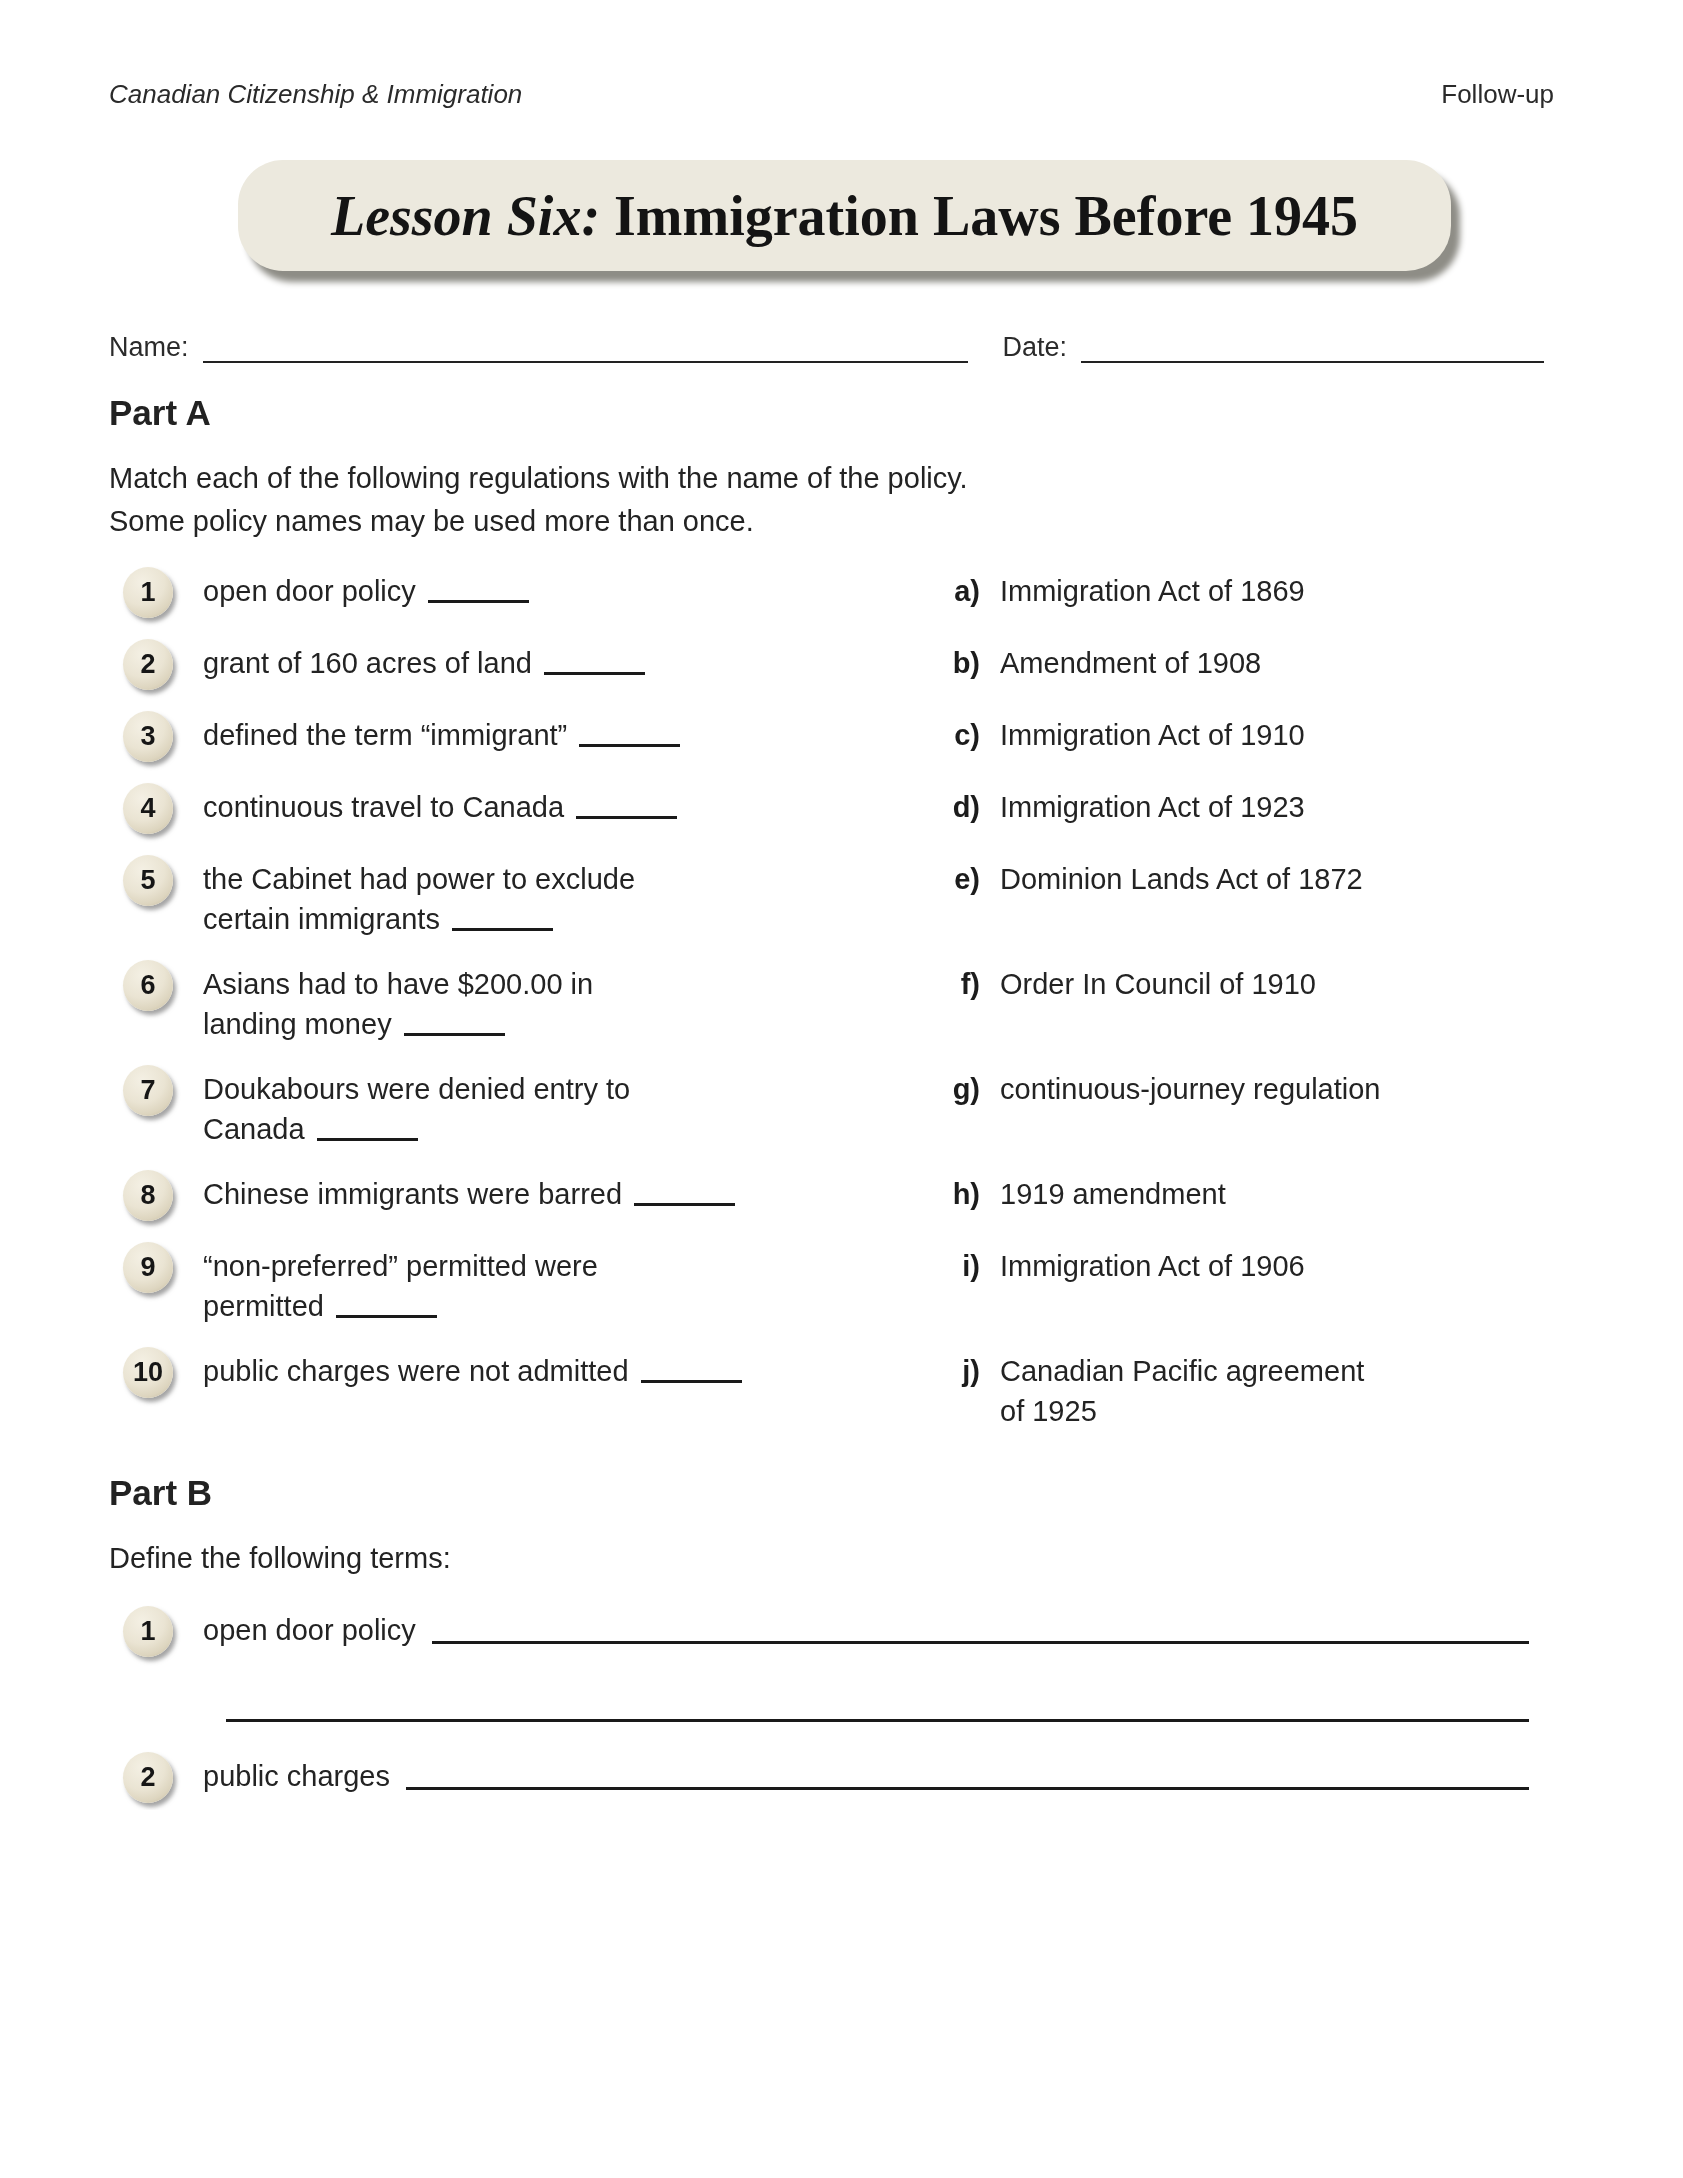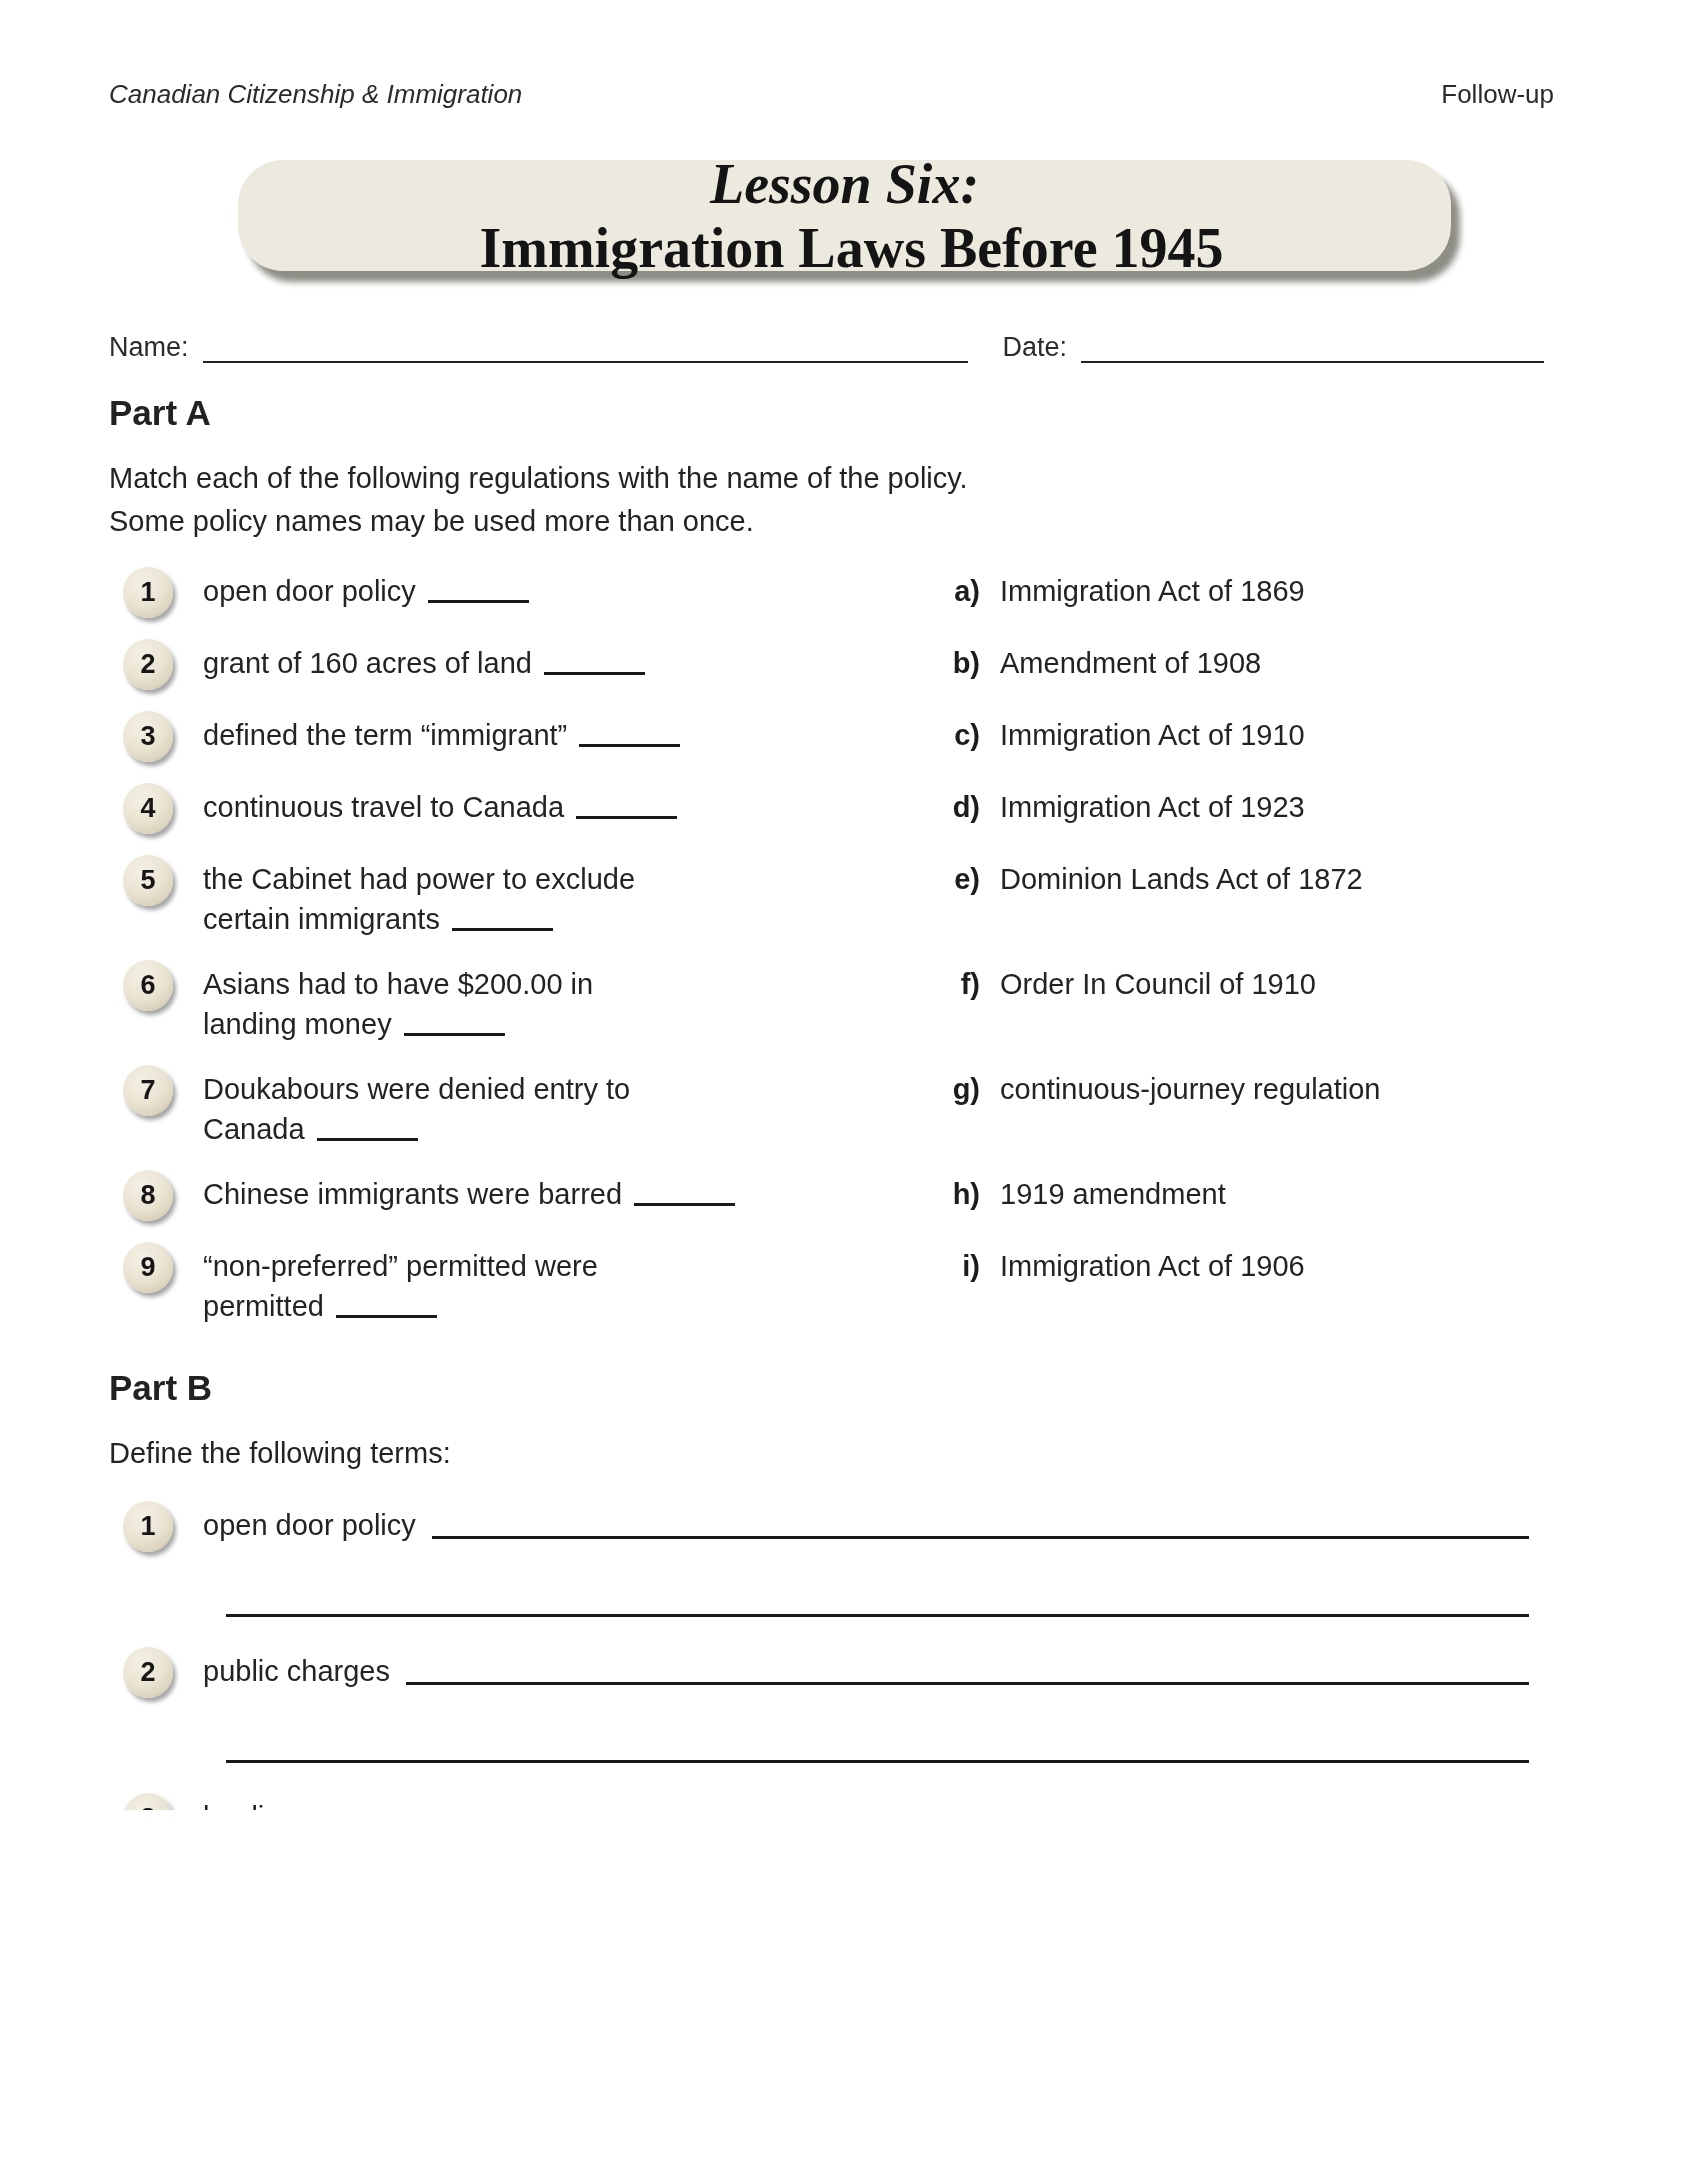--- a/index.html
+++ b/index.html
@@ -38,21 +38,20 @@
     margin: 50px 0 0 129px;
     width: 1213px;
     height: 111px;
     background: #ece9de;
     border-radius: 45px;
     box-shadow: 9px 11px 6px #8e8d86;
     display: flex;
     align-items: center;
     justify-content: center;
     white-space: pre;
-    flex-direction: column;
   }
   .banner .title-prefix {
     font-family: "Liberation Serif", serif;
     font-size: 56px;
     font-weight: bold;
     font-style: italic;
     color: #141414;
   }
   .banner .title-rest {
     font-family: "Liberation Serif", serif;
@@ -365,20 +364,35 @@
             <span class="num-badge">9</span>
             <div class="item-text">
               <div>“non-preferred” permitted were</div>
               <div>permitted<span class="blank"></span></div>
             </div>
           </div>
           <div class="row-right">
             <span class="opt-letter">i)</span>
             <div class="opt-text">
               <div>Immigration Act of 1906</div>
+            </div>
+          </div>
+        </div>
+        <div class="match-row">
+          <div class="row-left">
+            <span class="num-badge">10</span>
+            <div class="item-text">
+              <div>public charges were not admitted<span class="blank"></span></div>
+            </div>
+          </div>
+          <div class="row-right">
+            <span class="opt-letter">j)</span>
+            <div class="opt-text">
+              <div>Canadian Pacific agreement</div>
+              <div>of 1925</div>
             </div>
           </div>
         </div>
       </div>
 
     <div class="part-heading" style="margin-top: 42px;">Part B</div>
 
     <div class="instructions">Define the following terms:</div>
 
     <div class="define-items" id="define-items">

